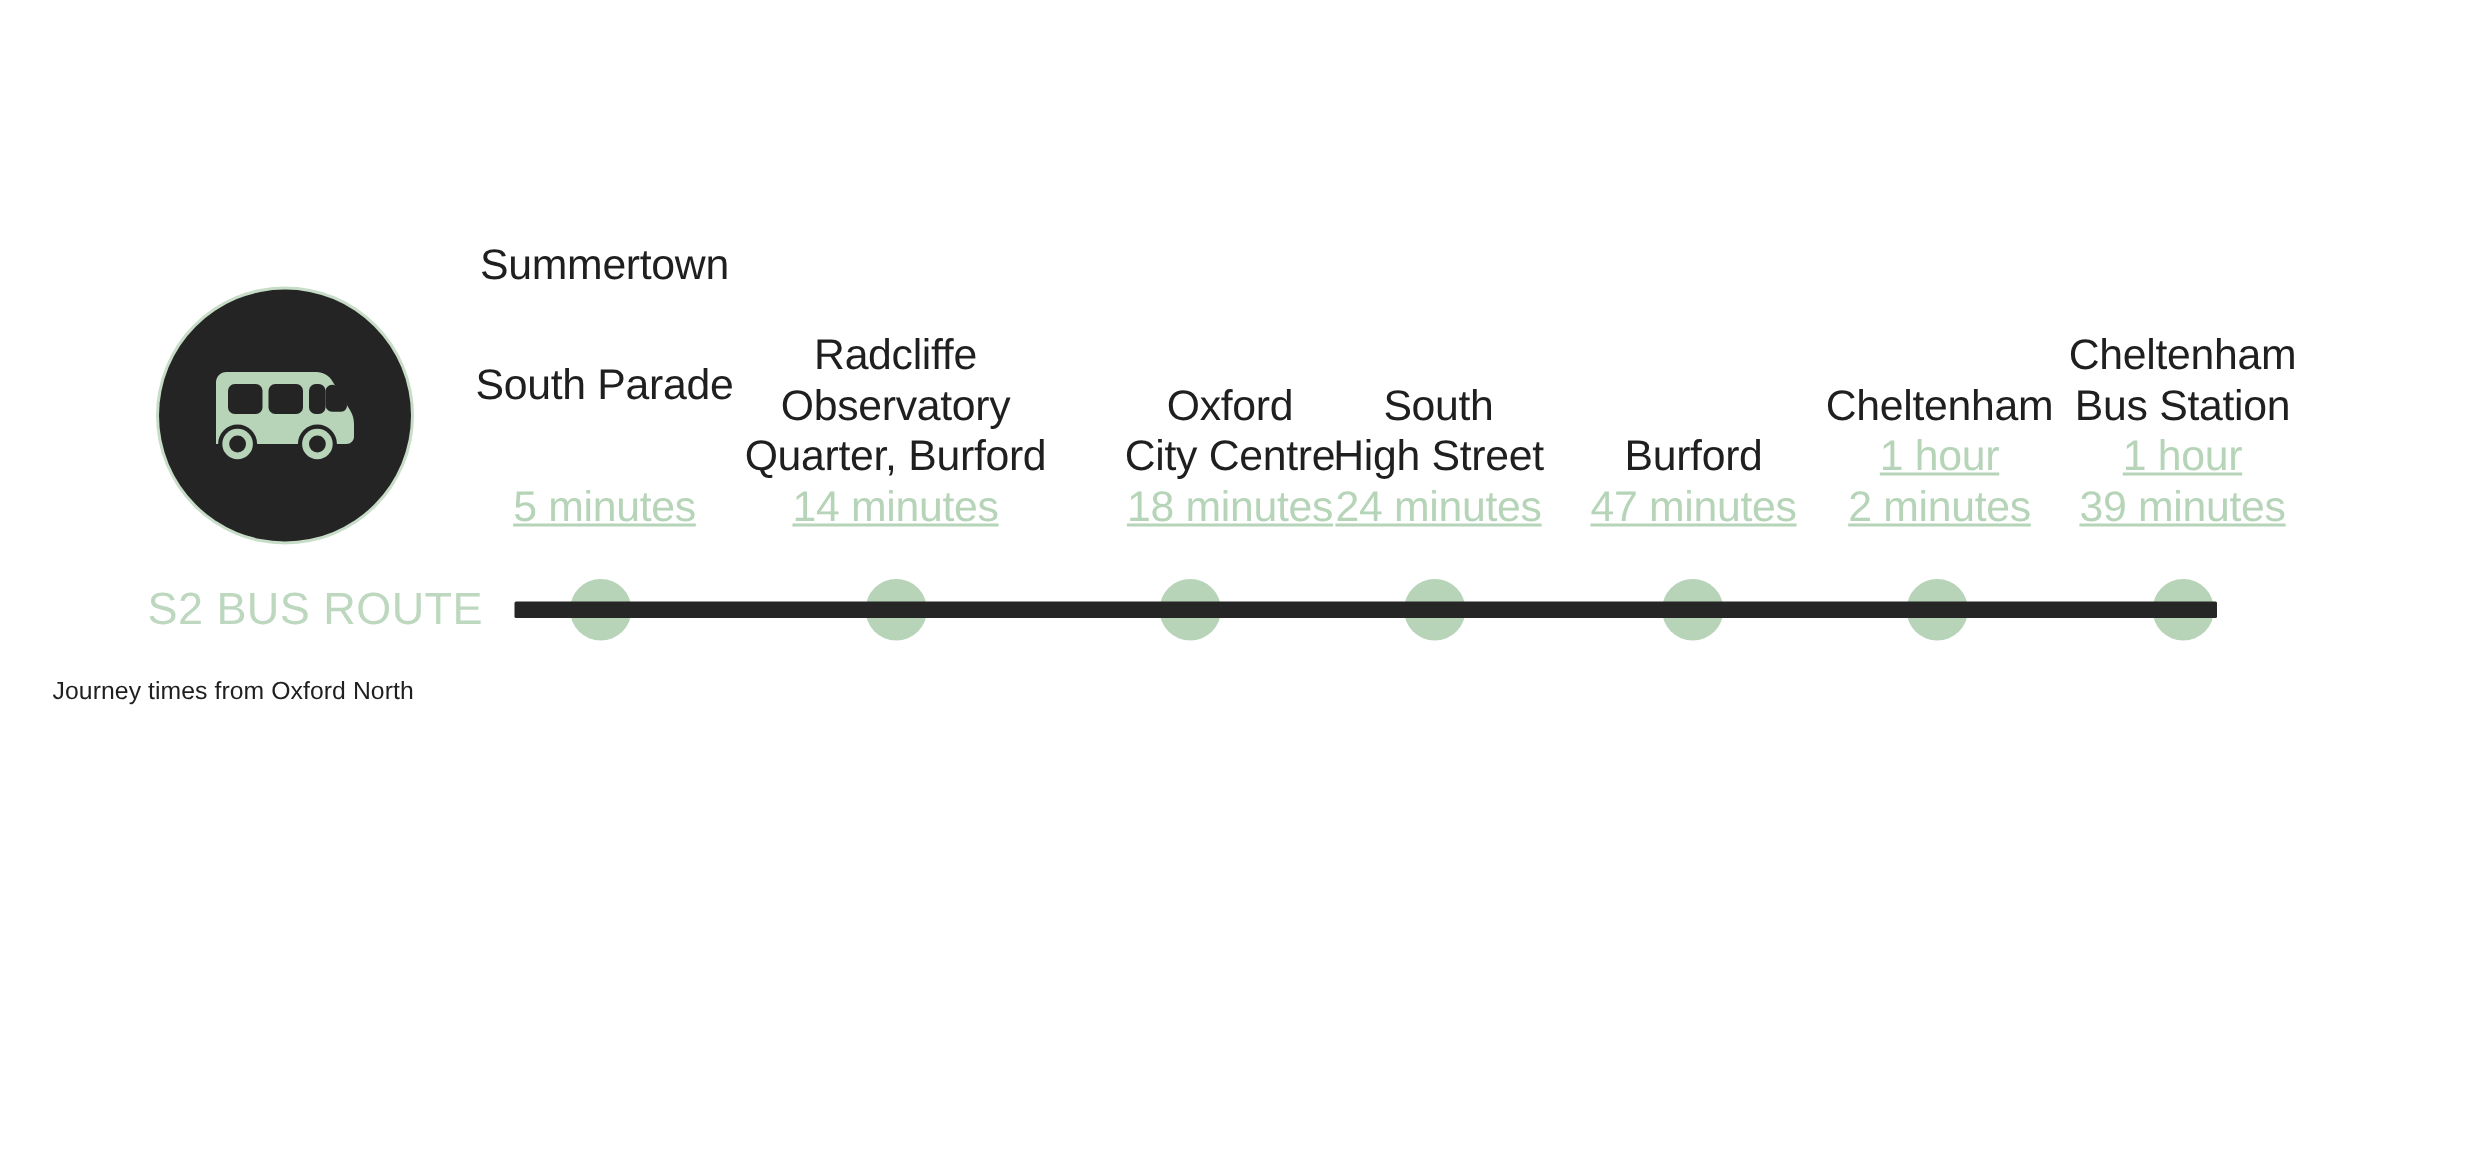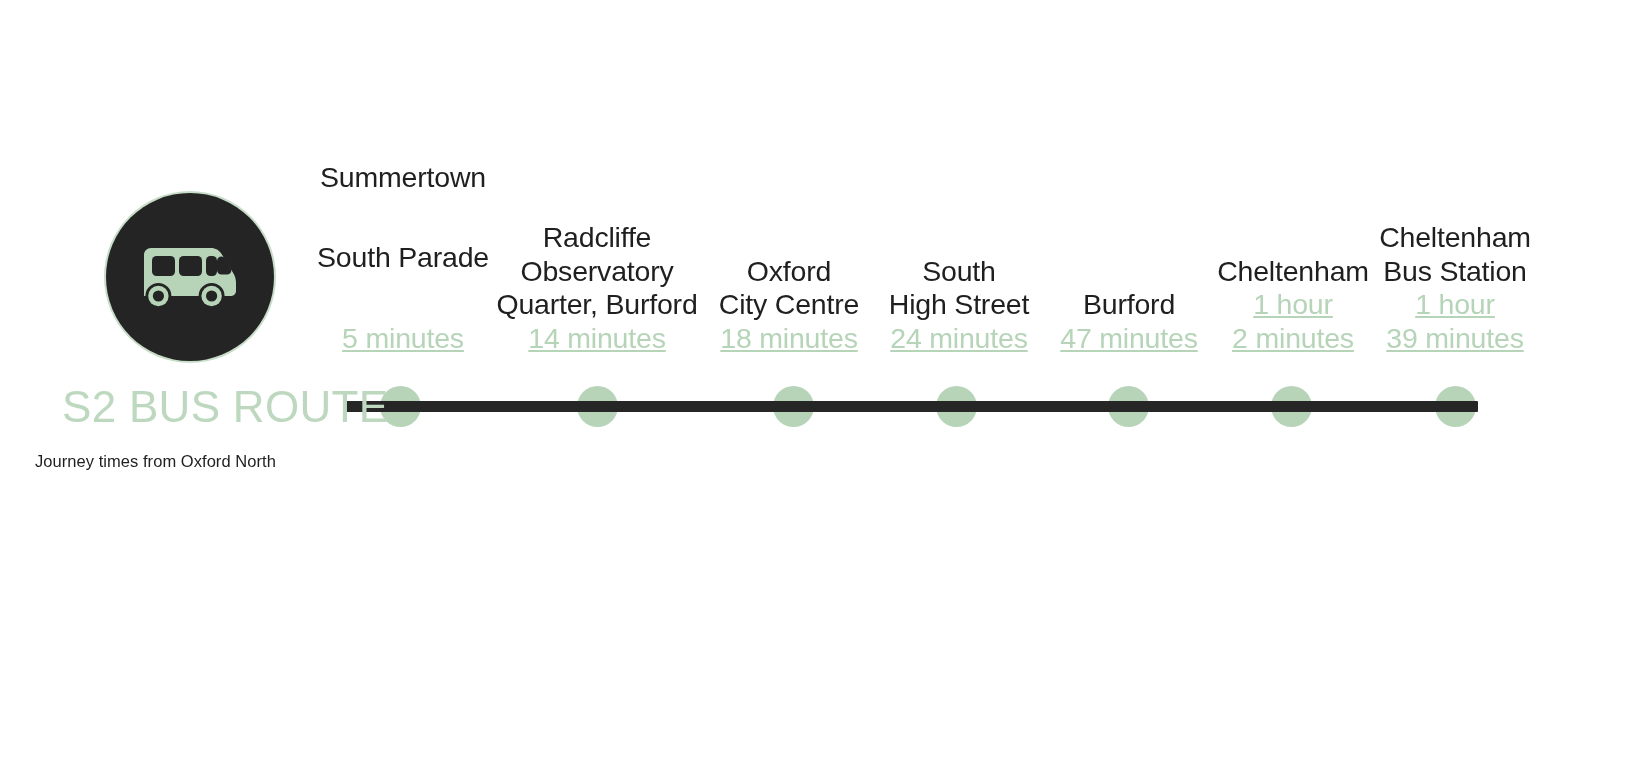--- a/index.html
+++ b/index.html
@@ -100,21 +100,21 @@
   }
 
   
   #route-title {
     position: absolute;
     left: 62px;
     top: 386px;
     width: 260px;
     text-align: right;
     color: #bdd8bf;
-    font-size: 44px;
+    font-size: 30px;
     line-height: 42px;
     font-weight: 300;
     letter-spacing: 0.3px;
     white-space: nowrap;
   }
   #route-subtitle {
     position: absolute;
     left: 35px;
     top: 450px;
     color: #1f1f1f;
@@ -173,21 +173,21 @@
         <div class="stop-name">Summertown</div>
         <div class="stop-name">South Parade</div>
         <div class="stop-time">5 minutes</div>
       </div>
       <div class="stop-col" style="left: 397px; width: 400px;">
         <div class="stop-name">Radcliffe</div>
         <div class="stop-name">Observatory</div>
         <div class="stop-name">Quarter, Burford</div>
         <div class="stop-time">14 minutes</div>
       </div>
-      <div class="stop-col" style="left: 589px; width: 400px; justify-content: center;">
+      <div class="stop-col" style="left: 620px; width: 400px; justify-content: center;">
         <div class="stop-name">Oxford</div>
         <div class="stop-name">City Centre</div>
         <div class="stop-time">18 minutes</div>
       </div>
       <div class="stop-col" style="left: 759px; width: 400px;">
         <div class="stop-name">South</div>
         <div class="stop-name">High Street</div>
         <div class="stop-time">24 minutes</div>
       </div>
       <div class="stop-col" style="left: 929px; width: 400px;">

